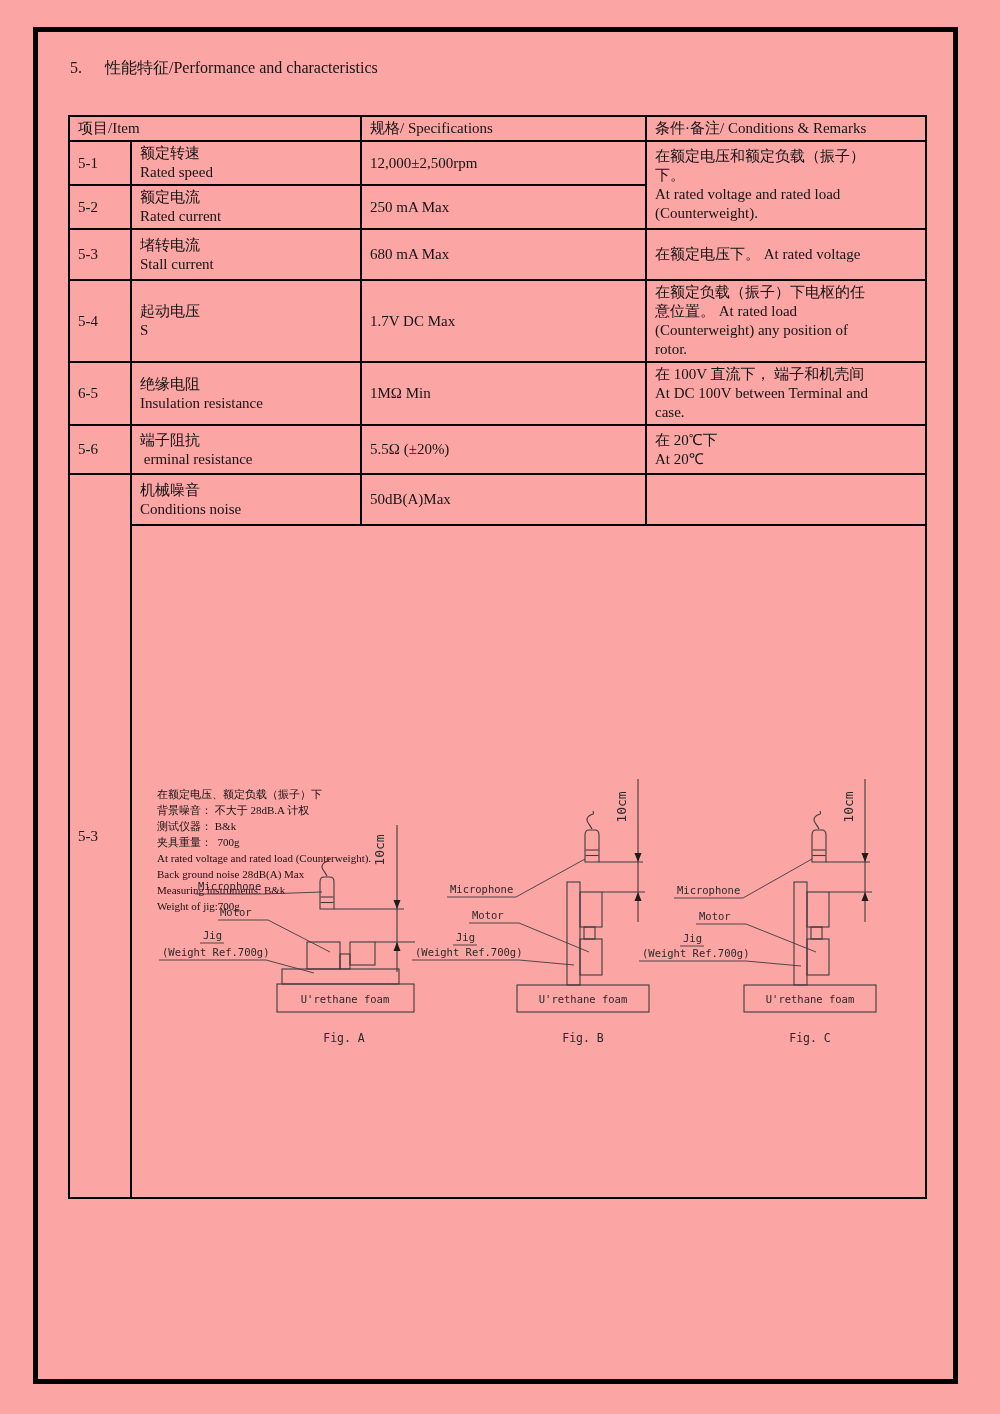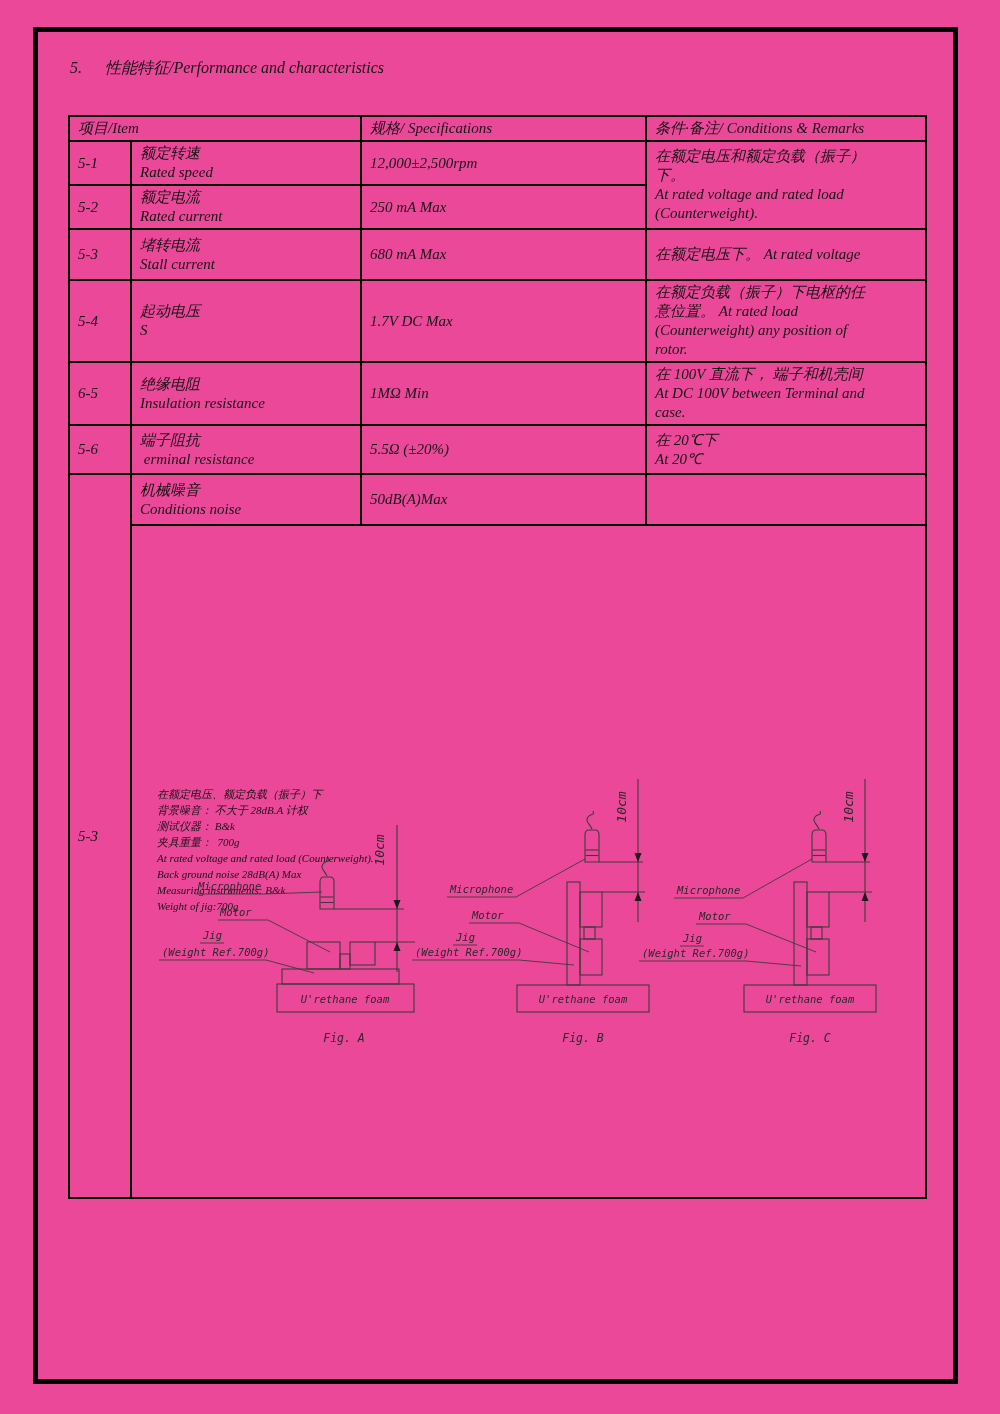--- a/index.html
+++ b/index.html
@@ -1,18 +1,18 @@
 <!DOCTYPE html>
 <html><head>
 <meta charset="utf-8">
 <style>
   html,body { margin:0; padding:0; background:#ffffff; }
   .screen {
-    position:relative; width:1000px; height:1414px; background:#ec4899;
-    font-family:"Liberation Serif", serif; color:#141414; overflow:hidden;font-style:italic;
+    position:relative; width:1000px; height:1414px; background:#fca5a5;
+    font-family:"Liberation Serif", serif; color:#141414; overflow:hidden;
   }
   .page-border {
     position:absolute; left:33px; top:27px; width:925px; height:1357px;
     border:5px solid #000; box-sizing:border-box;
   }
   .doc-title { position:absolute; left:70px; top:58px; font-size:16px; white-space:pre; }
   .doc-title .num { display:inline-block; width:35px; }
 
   table.spec {
     position:absolute; left:68px; top:115px; width:857px;

